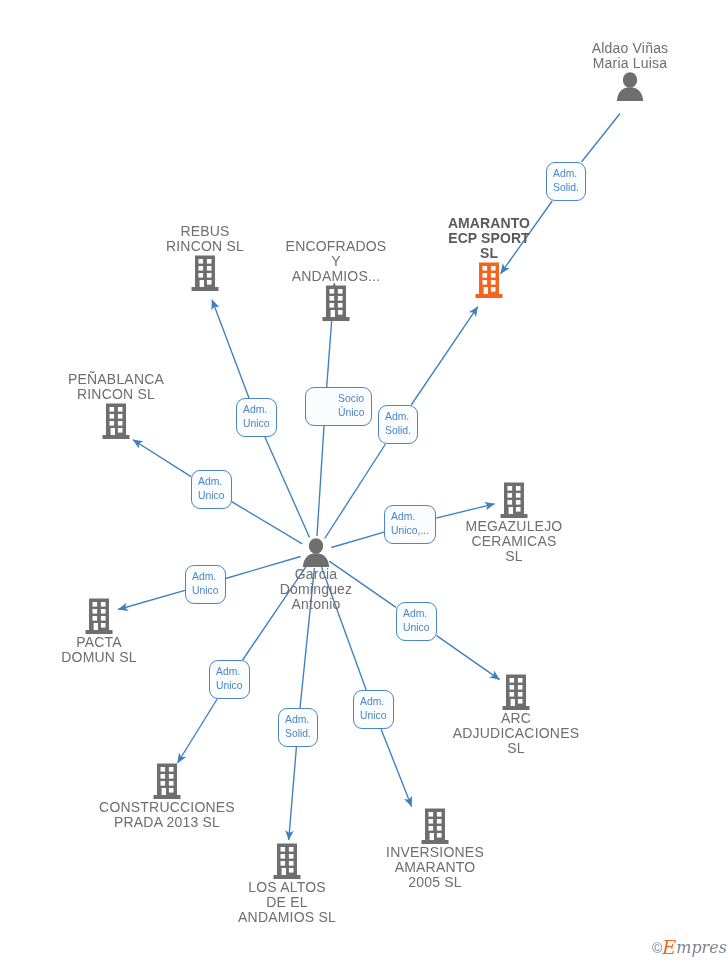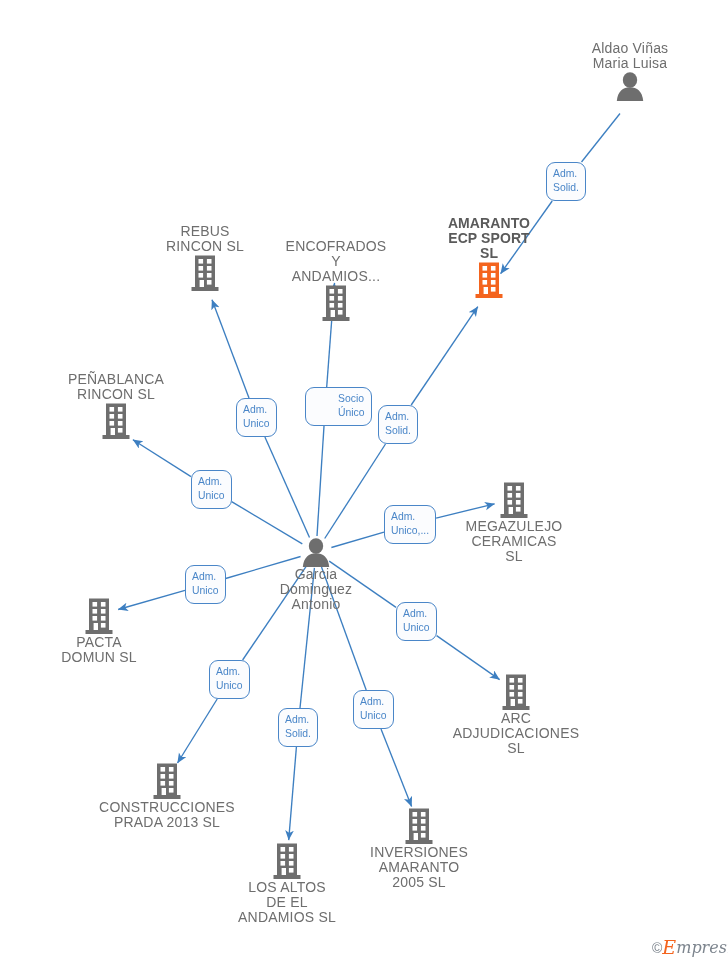--- a/index.html
+++ b/index.html
@@ -293,21 +293,21 @@
         <rect x="10.5" y="19" width="4.6" height="4.6" fill="#fff"></rect>
         <rect x="18.9" y="19" width="4.6" height="4.6" fill="#fff"></rect>
         <rect x="11.6" y="26" width="4.4" height="7" fill="#fff"></rect>
         <rect x="18.9" y="26" width="4.6" height="4.6" fill="#fff"></rect>
       </svg>
     </span>
     <div class="node-label">CONSTRUCCIONES
 PRADA 2013 SL</div>
   </div>
 
-  <div class="node" style="left:419px; top:807px;">
+  <div class="node" style="left:435px; top:807px;">
     <span class="node-icon">
       <svg width="34" height="38" viewBox="0 0 34 38">
         <rect x="7" y="1.5" width="20" height="31.5" fill="#6e6e6e"></rect>
         <rect x="3.5" y="33" width="27" height="4" fill="#6e6e6e"></rect>
         <rect x="10.5" y="5" width="4.6" height="4.6" fill="#fff"></rect>
         <rect x="18.9" y="5" width="4.6" height="4.6" fill="#fff"></rect>
         <rect x="10.5" y="12" width="4.6" height="4.6" fill="#fff"></rect>
         <rect x="18.9" y="12" width="4.6" height="4.6" fill="#fff"></rect>
         <rect x="10.5" y="19" width="4.6" height="4.6" fill="#fff"></rect>
         <rect x="18.9" y="19" width="4.6" height="4.6" fill="#fff"></rect>

